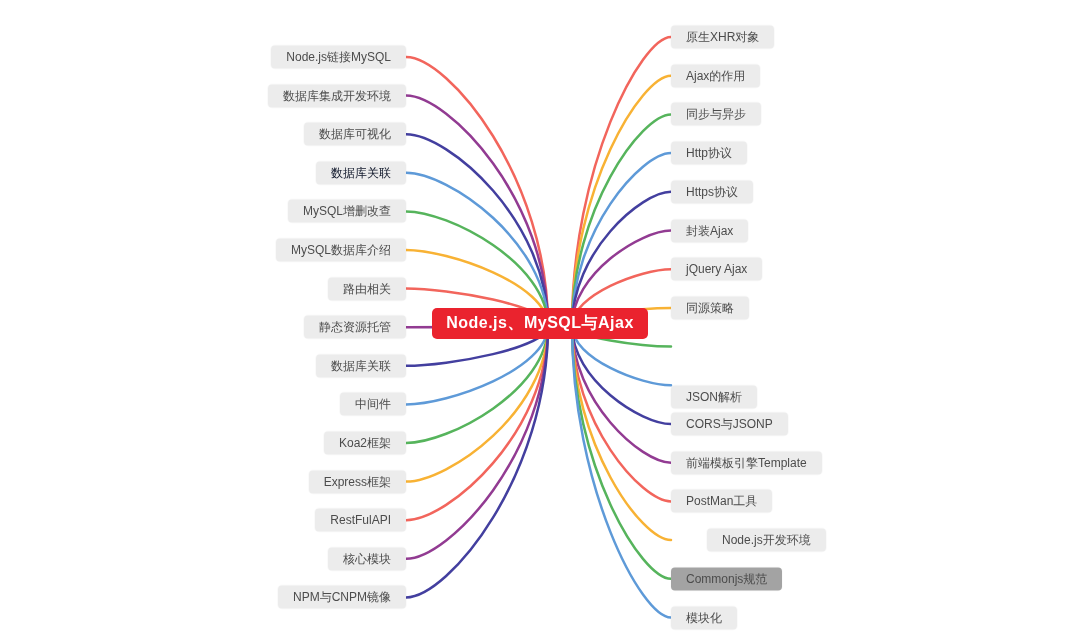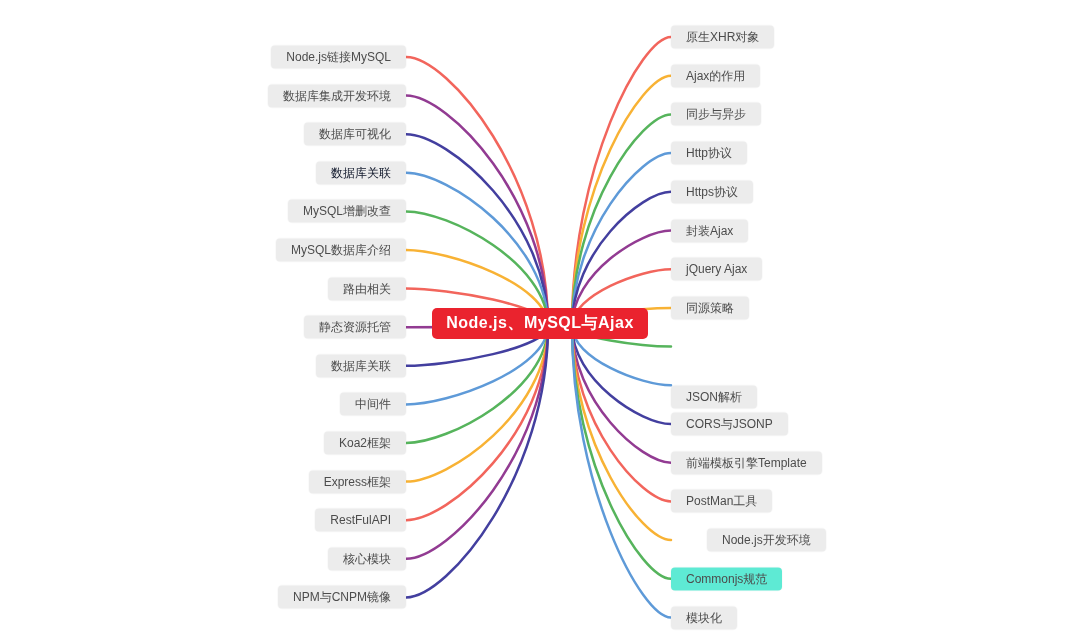--- a/index.html
+++ b/index.html
@@ -114,15 +114,15 @@
     <div class="topic-node" style="top: 153.1px; background: rgb(236, 236, 236); color: rgb(76, 76, 76); left: 671px;">Http协议</div>
     <div class="topic-node" style="top: 191.8px; background: rgb(236, 236, 236); color: rgb(76, 76, 76); left: 671px;">Https协议</div>
     <div class="topic-node" style="top: 230.5px; background: rgb(236, 236, 236); color: rgb(76, 76, 76); left: 671px;">封装Ajax</div>
     <div class="topic-node" style="top: 269.2px; background: rgb(236, 236, 236); color: rgb(76, 76, 76); left: 671px;">jQuery Ajax</div>
     <div class="topic-node" style="top: 307.9px; background: rgb(236, 236, 236); color: rgb(76, 76, 76); left: 671px;">同源策略</div>
     <div class="topic-node" style="top: 385.3px; background: rgb(236, 236, 236); color: rgb(76, 76, 76); left: 671px; margin-top: 12px;">JSON解析</div>
     <div class="topic-node" style="top: 424px; background: rgb(236, 236, 236); color: rgb(76, 76, 76); left: 671px;">CORS与JSONP</div>
     <div class="topic-node" style="top: 462.7px; background: rgb(236, 236, 236); color: rgb(76, 76, 76); left: 671px;">前端模板引擎Template</div>
     <div class="topic-node" style="top: 501.4px; background: rgb(236, 236, 236); color: rgb(76, 76, 76); left: 671px;">PostMan工具</div>
     <div class="topic-node" style="top: 540.1px; background: rgb(236, 236, 236); color: rgb(76, 76, 76); left: 671px; margin-left: 36px;">Node.js开发环境</div>
-    <div class="topic-node" style="top: 578.8px; background: #5eead4; color: rgb(76, 76, 76); left: 671px;">Commonjs规范</div>
+    <div class="topic-node" style="top: 578.8px; background: #a3a3a3; color: rgb(76, 76, 76); left: 671px;">Commonjs规范</div>
     <div class="topic-node" style="top: 617.5px; background: rgb(236, 236, 236); color: rgb(76, 76, 76); left: 671px;">模块化</div>
   </div>
 
 </body></html>

